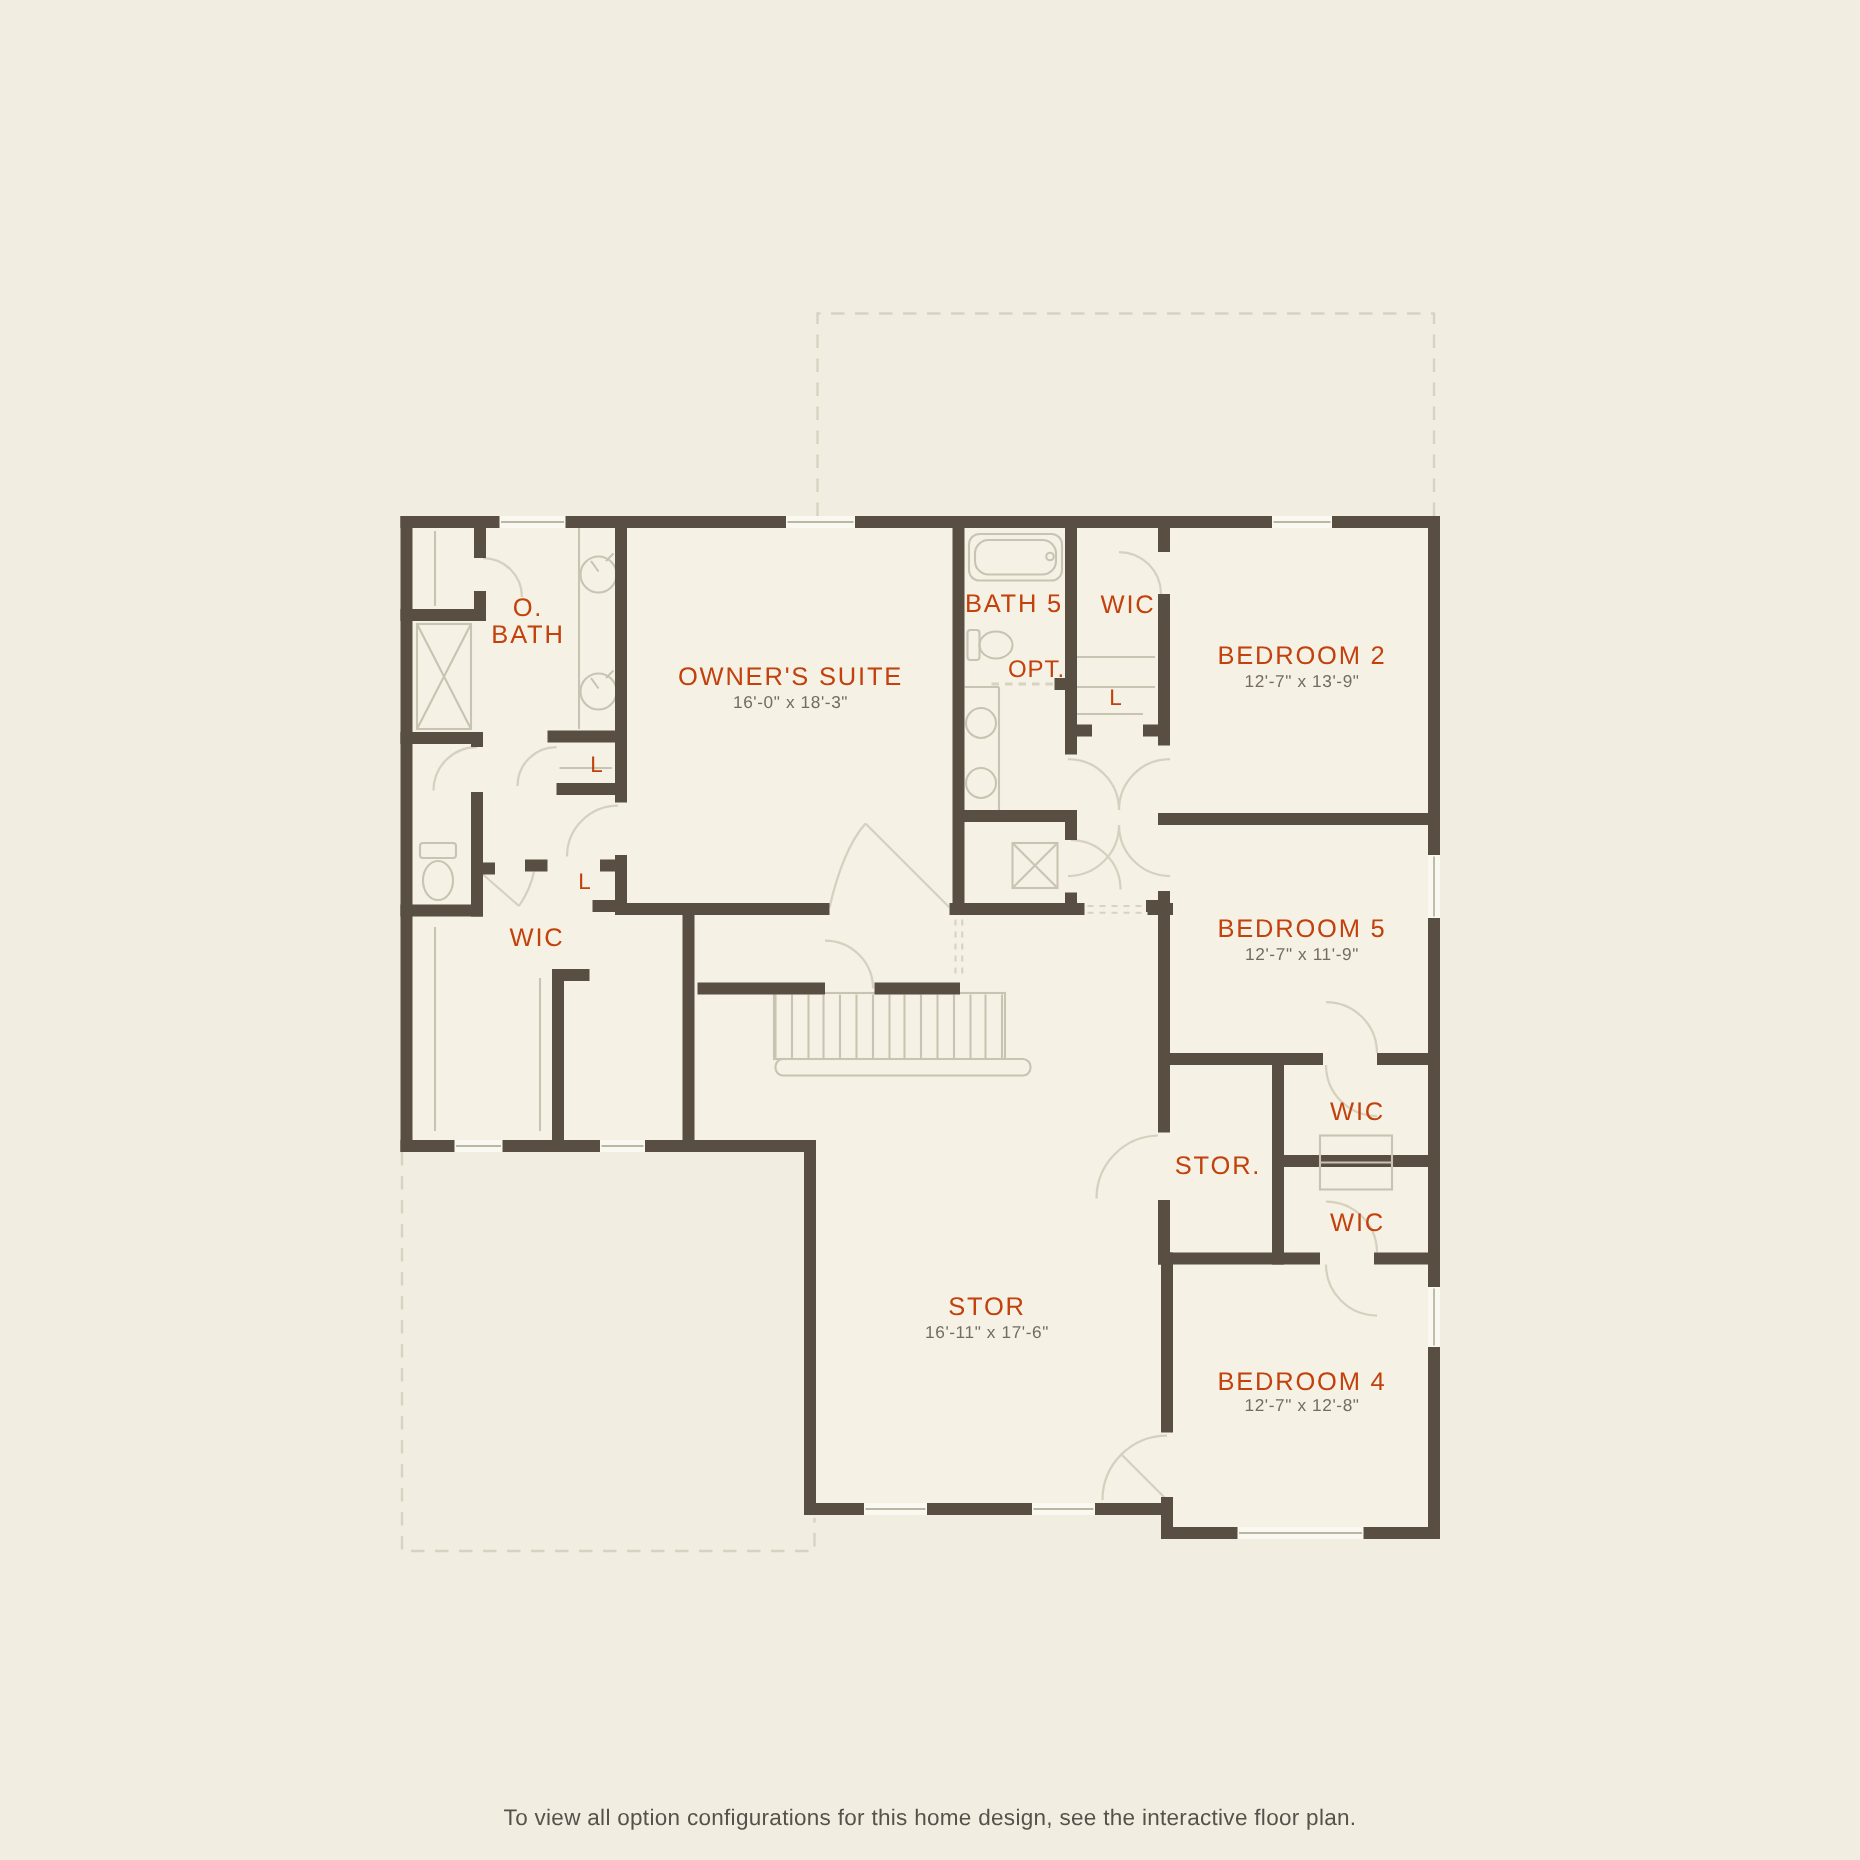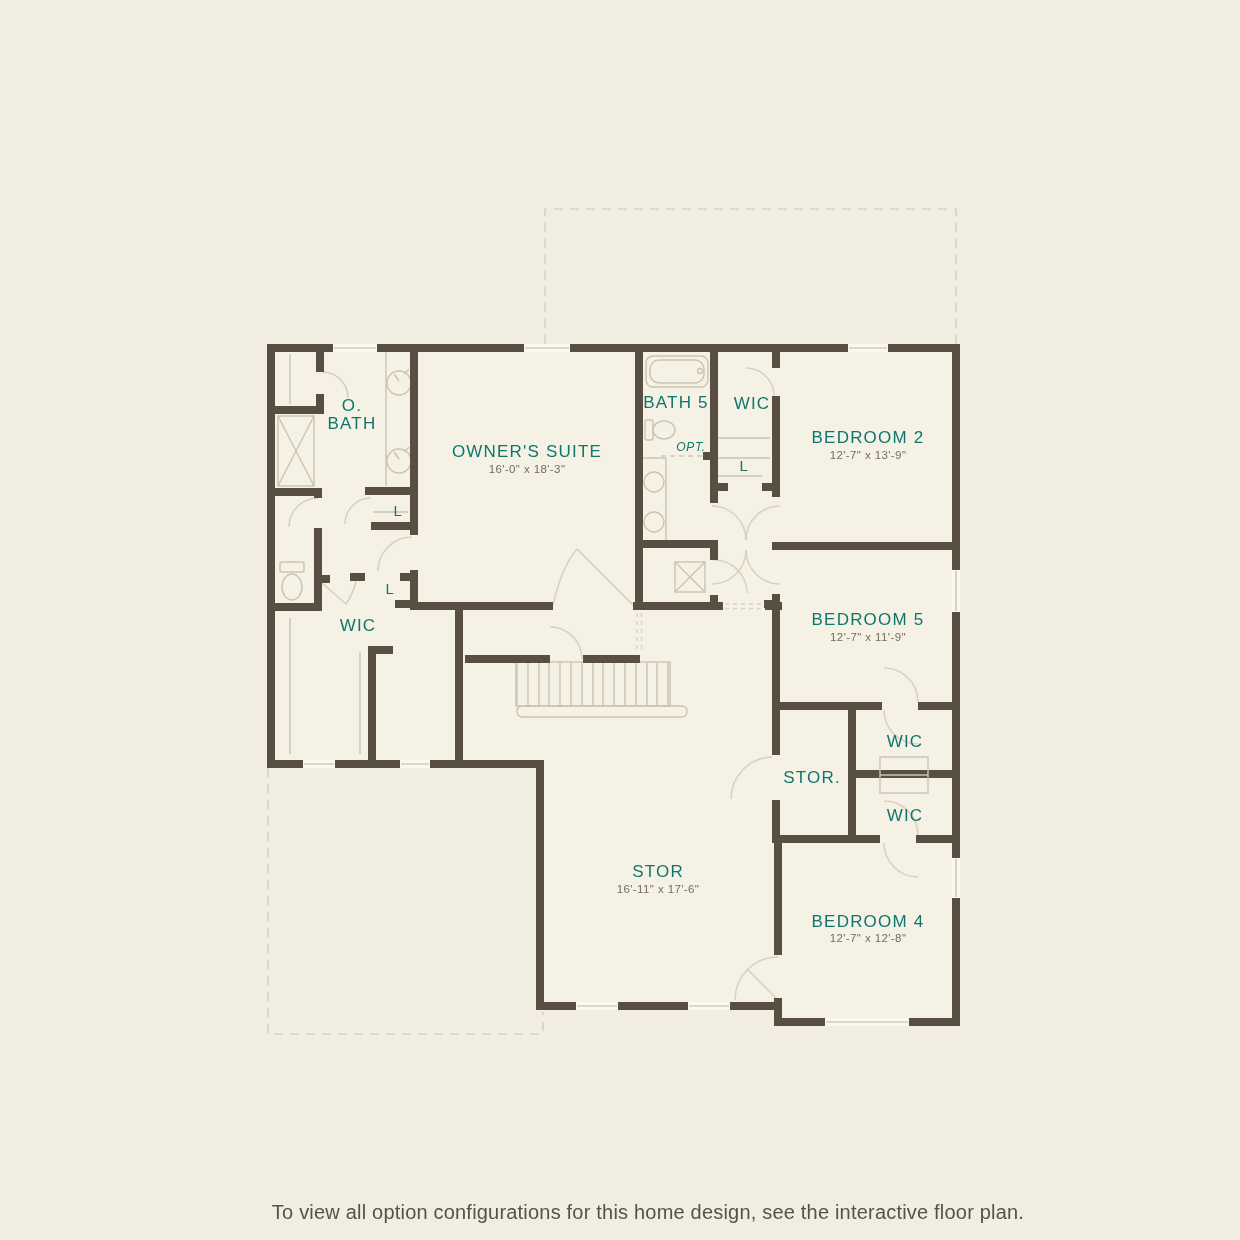--- a/index.html
+++ b/index.html
@@ -8,40 +8,39 @@
     background:#f1eee1;
     font-family:"Liberation Sans", sans-serif;
     position:relative;
     overflow:hidden;
   }
   .canvas{position:absolute;left:0;top:0;width:1240px;height:1240px;}
   svg{position:absolute;left:0;top:0;}
   .lbl{
     position:absolute;
     transform:translate(-50%,-50%);
-    color:#0f766e;
+    color:#c2410c;
     font-size:17px;
     letter-spacing:1.2px;
     text-align:center;
     line-height:1.08;
     white-space:nowrap;
   }
   .lbl.wrap{white-space:normal;width:64px;}
   .dims{font-size:11.5px;letter-spacing:0.4px;color:#736c5f;}
   .sm{font-size:15px;letter-spacing:0.6px;}
-  .xs{font-size:12px;letter-spacing:0.6px;font-style:italic;}
+  .xs{font-size:16px;letter-spacing:0.6px;}
   .footer{
     position:absolute;
     left:620px;top:1212px;
     transform:translate(-50%,-50%);
-    font-size:20px;
+    font-size:15px;
     letter-spacing:0.2px;
     color:#56514a;
     white-space:nowrap;
-    margin-left:28px;
   }
 </style>
 </head>
 <body>
 
 <div class="canvas">
 
 <svg width="1240" height="1240" viewBox="0 0 1240 1240">
 
   <g fill="#f5f2e5">

